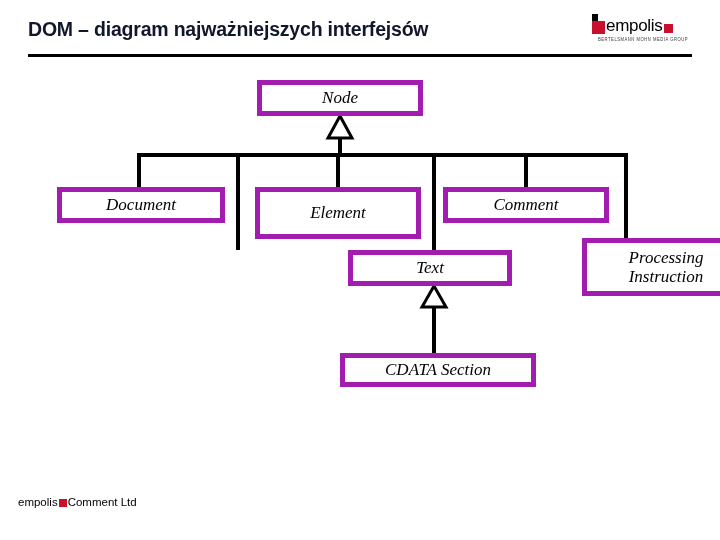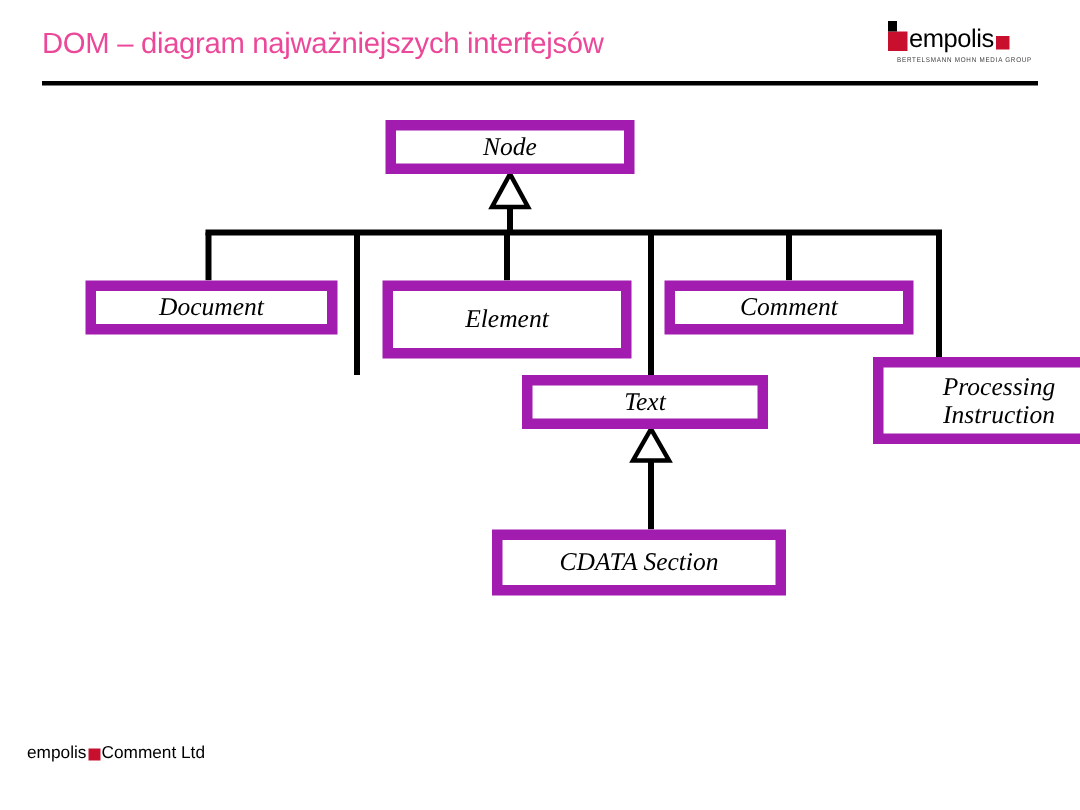--- a/index.html
+++ b/index.html
@@ -18,22 +18,22 @@
   
   #slide-header {
     position: absolute;
     left: 0; top: 0;
     width: 720px; height: 60px;
   }
   #page-title {
     position: absolute;
     left: 28px; top: 18px;
     font-size: 19.5px;
-    font-weight: normal;
-    color: #ec4899;
+    font-weight: bold;
+    color: #0f172a;
     letter-spacing: -0.2px;
     white-space: nowrap;
     text-align: center;
   }
   #header-rule {
     position: absolute;
     left: 28px; top: 54px;
     width: 664px; height: 3px;
     background: #000000;
   }
@@ -97,21 +97,21 @@
     width: 720px; height: 420px;
   }
   #diagram-svg {
     position: absolute;
     left: 0; top: 0;
   }
 
   .uml-box {
     position: absolute;
     box-sizing: border-box;
-    border: 7px solid #a21caf;
+    border: 5px solid #a21caf;
     background: #ffffff;
     display: flex;
     align-items: center;
     justify-content: center;
     text-align: center;
   }
   .uml-label {
     font-family: "Liberation Serif", serif;
     font-style: italic;
     font-size: 17px;
@@ -208,21 +208,21 @@
 
   <div class="uml-box" style="left:348px; top:190px; width:164px; height:36px;">
     <span class="uml-label">Text</span>
   </div>
 
   <div class="uml-box" style="left:542px; top:178px; width:168px; height:58px;margin-left:40px;">
     <span class="uml-label">Processing
 Instruction</span>
   </div>
 
-  <div class="uml-box" style="left:328px; top:293px; width:196px; height:44px;">
+  <div class="uml-box" style="left:340px; top:293px; width:196px; height:34px;">
     <span class="uml-label">CDATA Section</span>
   </div>
 
 </div>
 
 <div id="slide-footer">
   <div id="footer-brand">
     <span>empolis</span>
     <span id="footer-sep-square"></span>
     <span>Comment Ltd</span>

